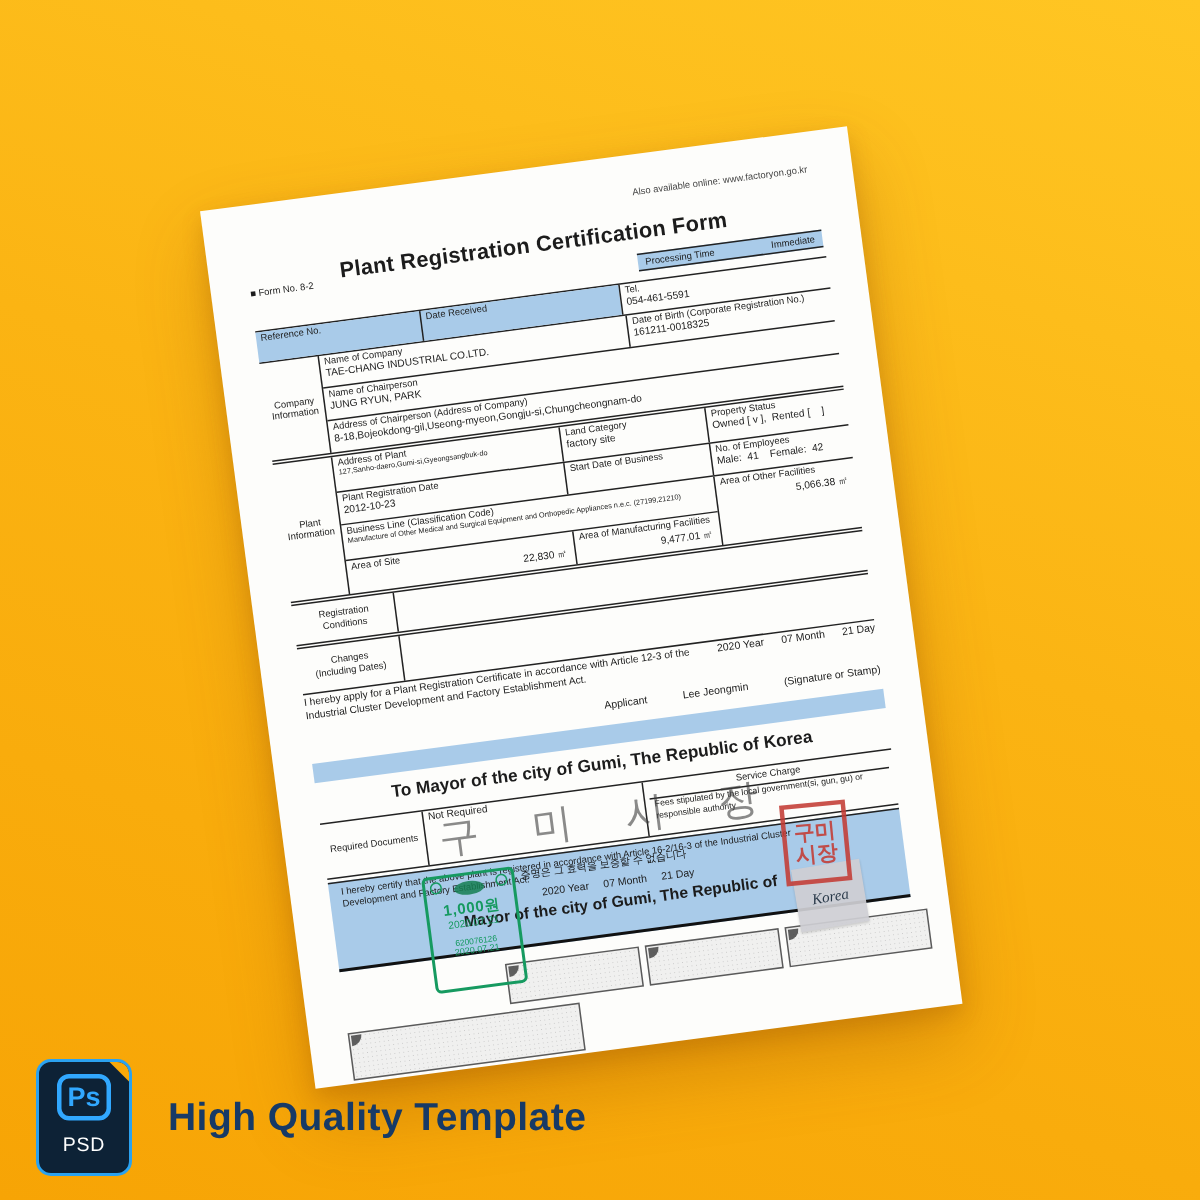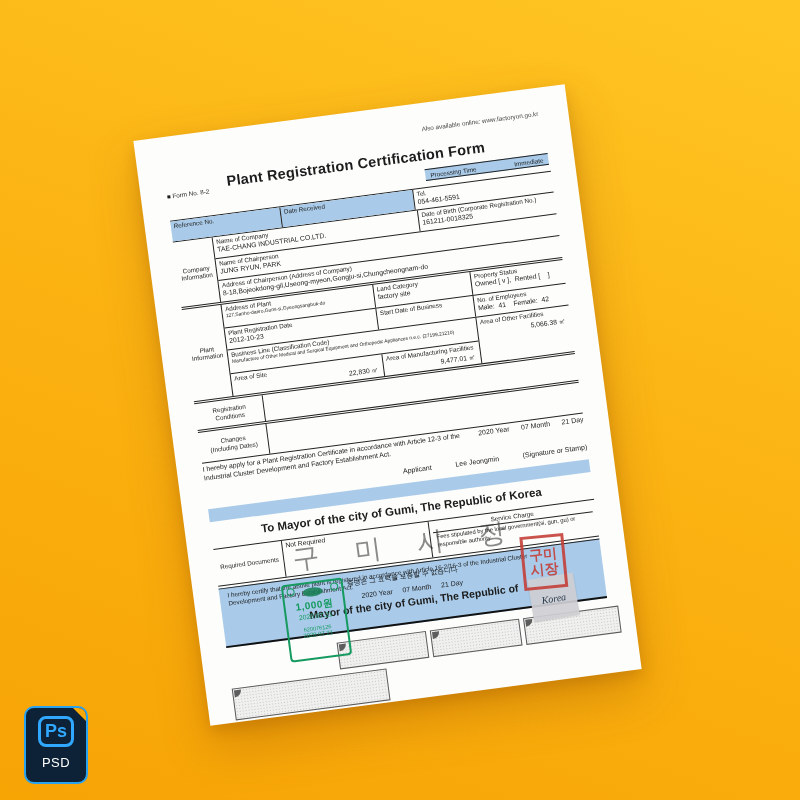--- a/index.html
+++ b/index.html
@@ -319,16 +319,17 @@
       </div>
   </div>
 
   <div class="branding">
     <div class="psd-icon">
       <div class="notch"></div>
       <div class="ps-badge">Ps</div>
       <div class="psd-label">PSD</div>
     </div>
     <div class="brand-text">
+      <div>High Quality Template</div>
     </div>
   </div>
 
 </div>
 
 </body></html>

